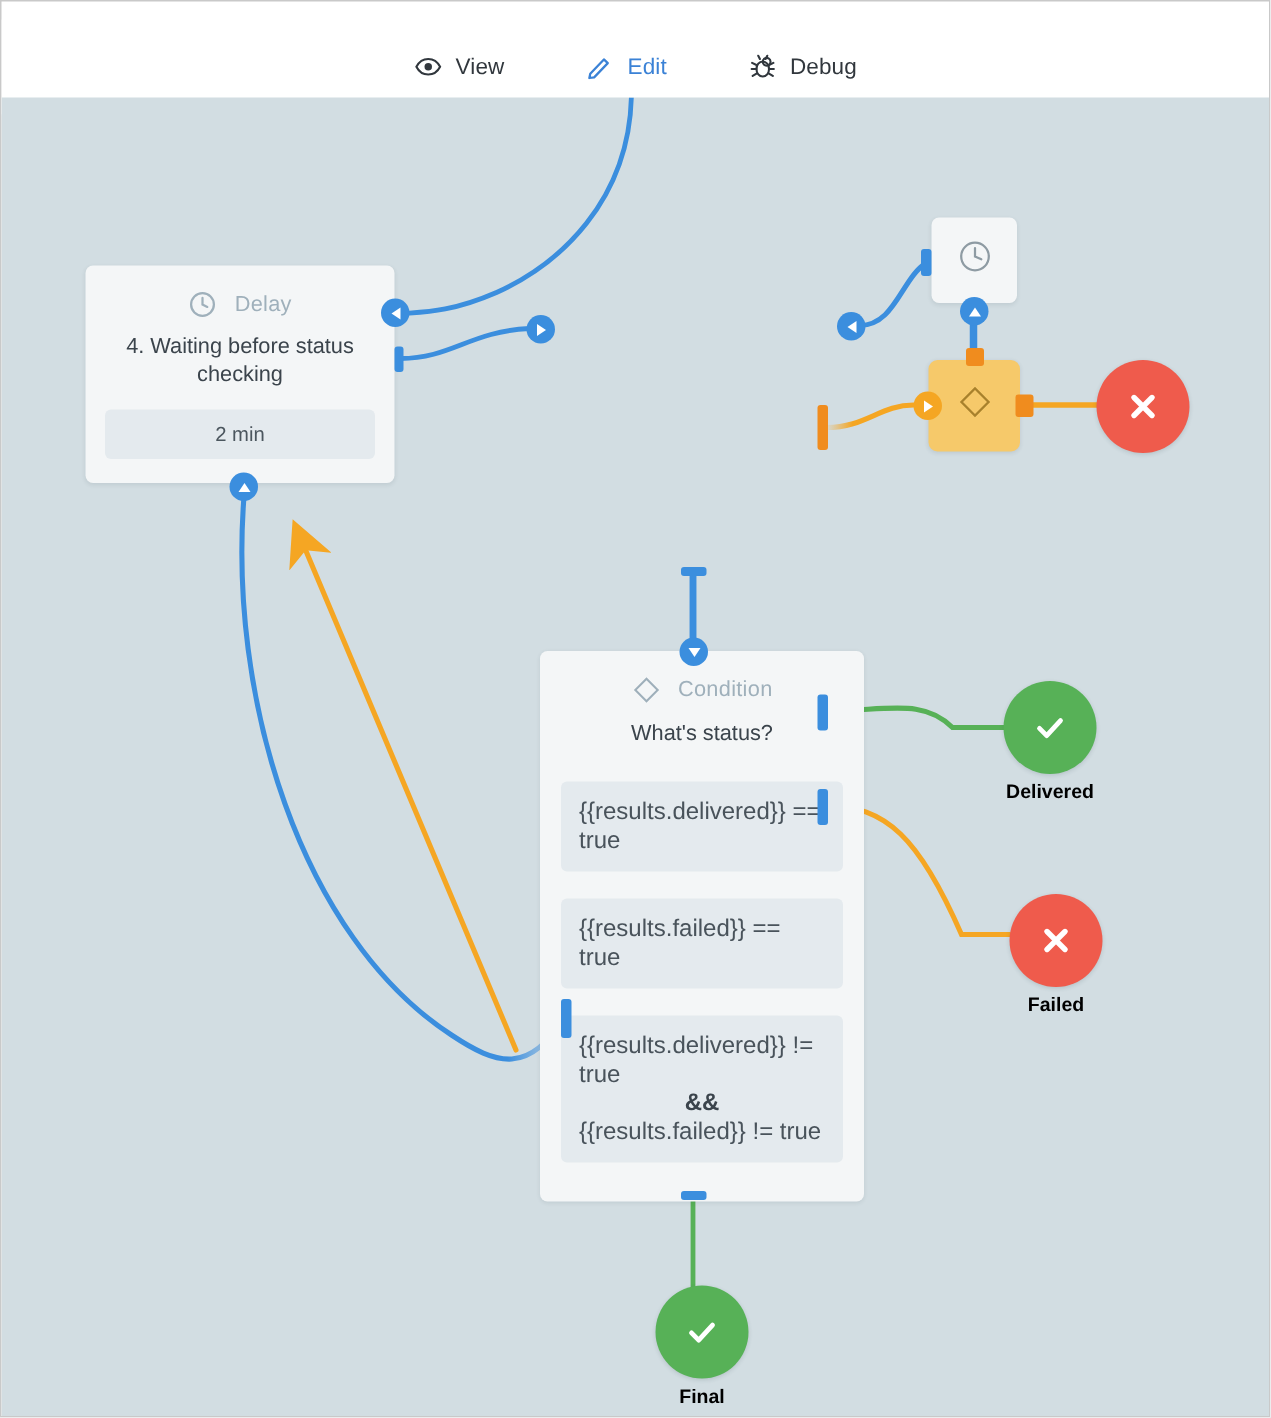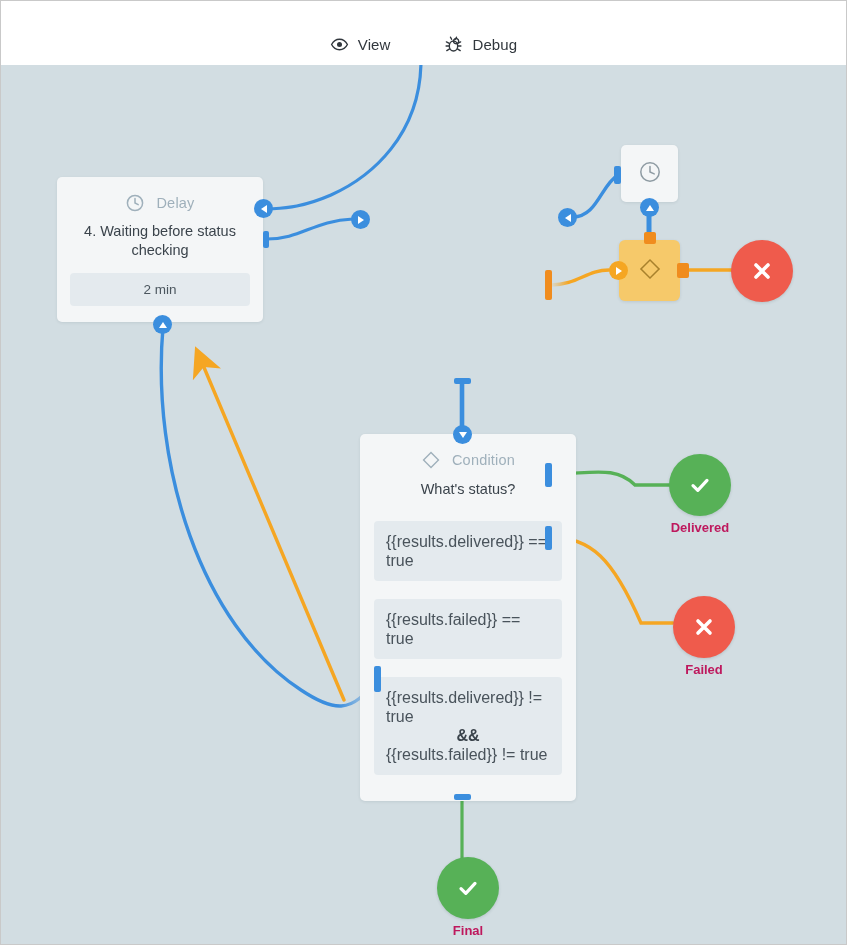--- a/index.html
+++ b/index.html
@@ -140,21 +140,21 @@
   
   .terminal { position: absolute; width: 62px; height: 62px; }
   .terminal .circle {
     width: 62px; height: 62px; border-radius: 50%;
     display: flex; align-items: center; justify-content: center;
     box-shadow: 0 1px 3px rgba(40,60,70,.16);
   }
   .terminal .t-label {
     position: absolute; left: 50%; transform: translateX(-50%);
     top: 66px;
-    font-size: 13px; font-weight: bold; color: #be185d;
+    font-size: 13px; font-weight: bold; color: #000000;
     white-space: nowrap;
   }
   .circle.green { background: #57b157; }
   .circle.red   { background: #ef5b4c; }
 
   #term-x-top   { left: 730px; top: 175px; }
   #term-delivered { left: 668px; top: 389px; }
   #term-failed    { left: 672px; top: 531px; }
   #term-final     { left: 436px; top: 792px; }
 
@@ -189,20 +189,29 @@
       <span class="tab-icon">
         <svg width="19" height="19" viewBox="0 0 19 19">
           <path d="M1.6 9.5C3.4 6 6.3 4.3 9.5 4.3s6.1 1.7 7.9 5.2c-1.8 3.5-4.7 5.2-7.9 5.2S3.4 13 1.6 9.5z" fill="none" stroke="#31373d" stroke-width="1.4"></path>
           <circle cx="9.5" cy="9.5" r="2.5" fill="#31373d"></circle>
         </svg>
       </span>
       <span class="tab-label">View</span>
       <span class="tab-underline"></span>
     </div>
 
+    <div class="tab active">
+      <span class="tab-icon">
+        <svg width="19" height="19" viewBox="0 0 19 19">
+          <path d="M3.5 14.2 L12.6 4.6 L15.2 7.1 L6.1 16.6 L2.9 17z" fill="none" stroke="#3b82d6" stroke-width="1.5" stroke-linejoin="round"></path>
+        </svg>
+      </span>
+      <span class="tab-label">Edit</span>
+      <span class="tab-underline"></span>
+    </div>
 
     <div class="tab">
       <span class="tab-icon">
         <svg width="19" height="19" viewBox="0 0 19 19">
           <ellipse cx="9.5" cy="11" rx="4.2" ry="5" fill="none" stroke="#31373d" stroke-width="1.4"></ellipse>
           <path d="M9.5 6.2 a2.6 2.6 0 1 1 0 0.01" fill="none" stroke="#31373d" stroke-width="1.4"></path>
           <path d="M5.3 8.3 L2.4 6.9 M13.7 8.3 L16.6 6.9 M5.3 11 L2.1 11 M13.7 11 L16.9 11 M5.6 13.9 L2.8 15.6 M13.4 13.9 L16.2 15.6 M7.6 4.3 L6.5 2.2 M11.4 4.3 L12.5 2.2" stroke="#31373d" stroke-width="1.4" fill="none" stroke-linecap="round"></path>
         </svg>
       </span>
       <span class="tab-label">Debug</span>

